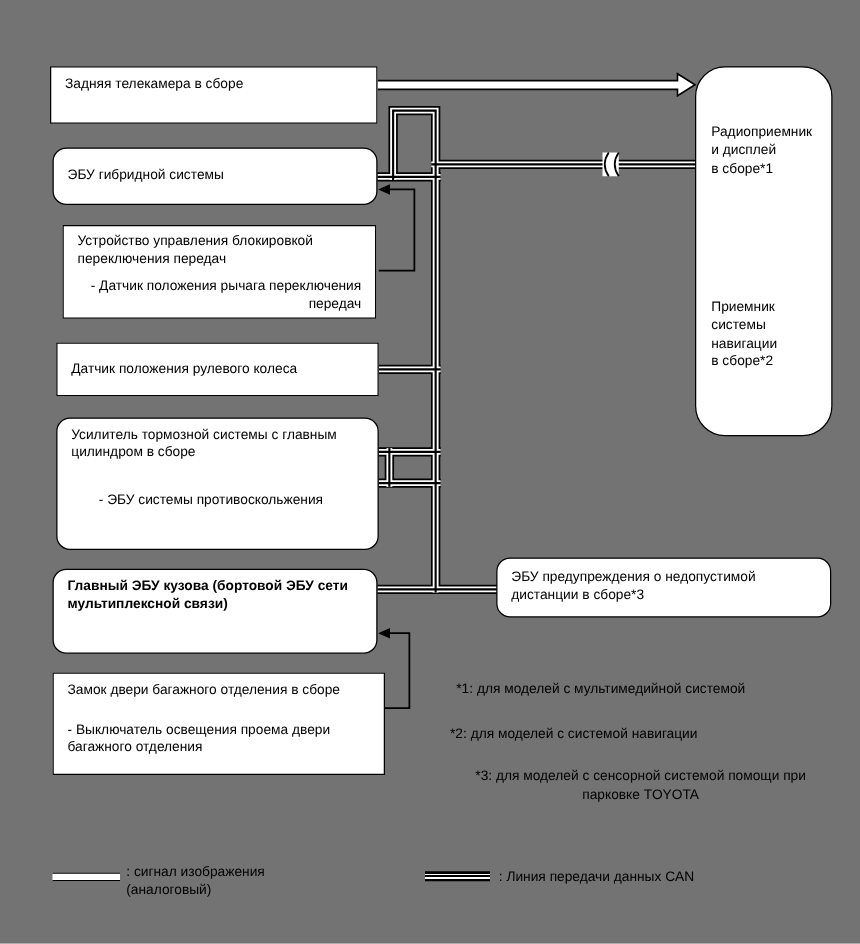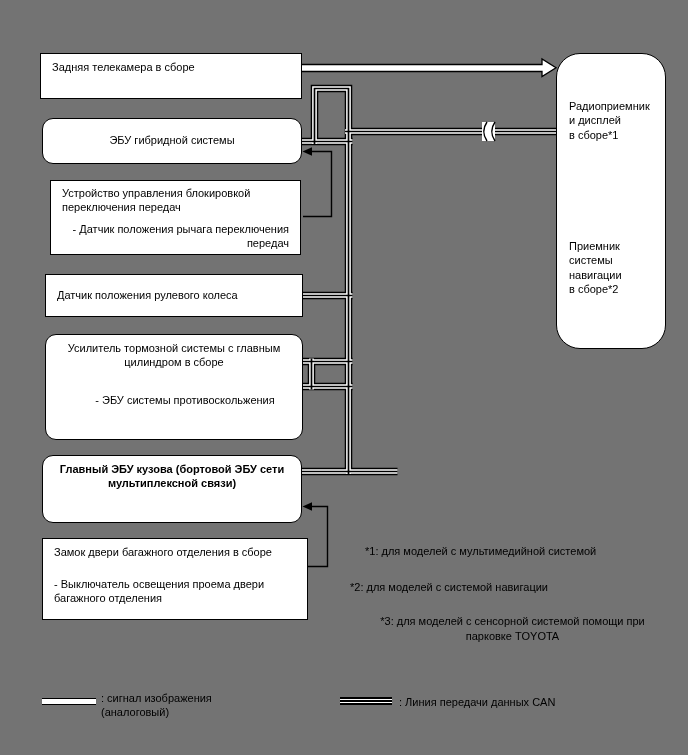--- a/index.html
+++ b/index.html
@@ -10,21 +10,21 @@
   }
   svg.wires { position:absolute; left:0; top:0; }
   .stroke-k7 { stroke:#000; stroke-width:7.5; fill:none; }
   .stroke-w  { stroke:#fff; stroke-width:4.7; fill:none; }
   .stroke-k1 { stroke:#000; stroke-width:1.7; fill:none; }
   .node {
     position:absolute; box-sizing:border-box; background:#fff;
     border:1.5px solid #000; font-size:11px; line-height:1.27;
     padding:7px 11px;
   }
-  .rounded { border-radius:11px;text-align:center; }
+  .rounded { border-radius:11px; }
   .rounded-lg { border-radius:24px; }
   .v-center { display:flex; flex-direction:column; justify-content:center; }
   .pre { white-space:pre-line; }
   .mt8  { margin-top:8px;text-align:right; }
   .mt18 { margin-top:18px; }
   .mt24 { margin-top:24px; }
   .indent { margin-left:22px; }
   .abs-text { position:absolute; left:12px; right:4px; font-size:11px; line-height:1.3; }
   .note { position:absolute; font-size:11px; line-height:1.4; }
   .legend-label { position:absolute; font-size:11px; line-height:1.3; }
@@ -146,23 +146,27 @@
   <div class="node rounded-lg" style="left:556px;top:53px;width:110px;height:296px;">
     <div class="abs-text pre" style="top:45px;">Радиоприемник
 и дисплей
 в сборе*1</div>
     <div class="abs-text pre" style="top:185px;">Приемник
 системы
 навигации
 в сборе*2</div>
   </div>
 
+  <div class="node rounded v-center" style="left:397px;top:446px;width:268px;height:48px;">
+    <div class="pre">ЭБУ предупреждения о недопустимой
+дистанции в сборе*3</div>
+  </div>
 
   <div class="note pre" style="left:365px;top:544px;width:300px;">*1: для моделей с мультимедийной системой</div>
-  <div class="note pre" style="left:350px;top:580px;width:300px;">*2: для моделей с системой навигации</div>
+  <div class="note pre" style="left:360px;top:580px;width:300px;">*2: для моделей с системой навигации</div>
   <div class="note pre" style="left:365px;top:614px;width:295px;text-align:center;">*3: для моделей с сенсорной системой помощи при
 парковке TOYOTA</div>
 
   <div class="legend-video-bar"></div>
   <div class="legend-label pre" style="left:101px;top:691px;width:140px;">: сигнал изображения
 (аналоговый)</div>
 
   <div class="legend-can-bar"></div>
   <div class="legend-label pre" style="left:399px;top:695px;width:220px;">: Линия передачи данных CAN</div>
 

